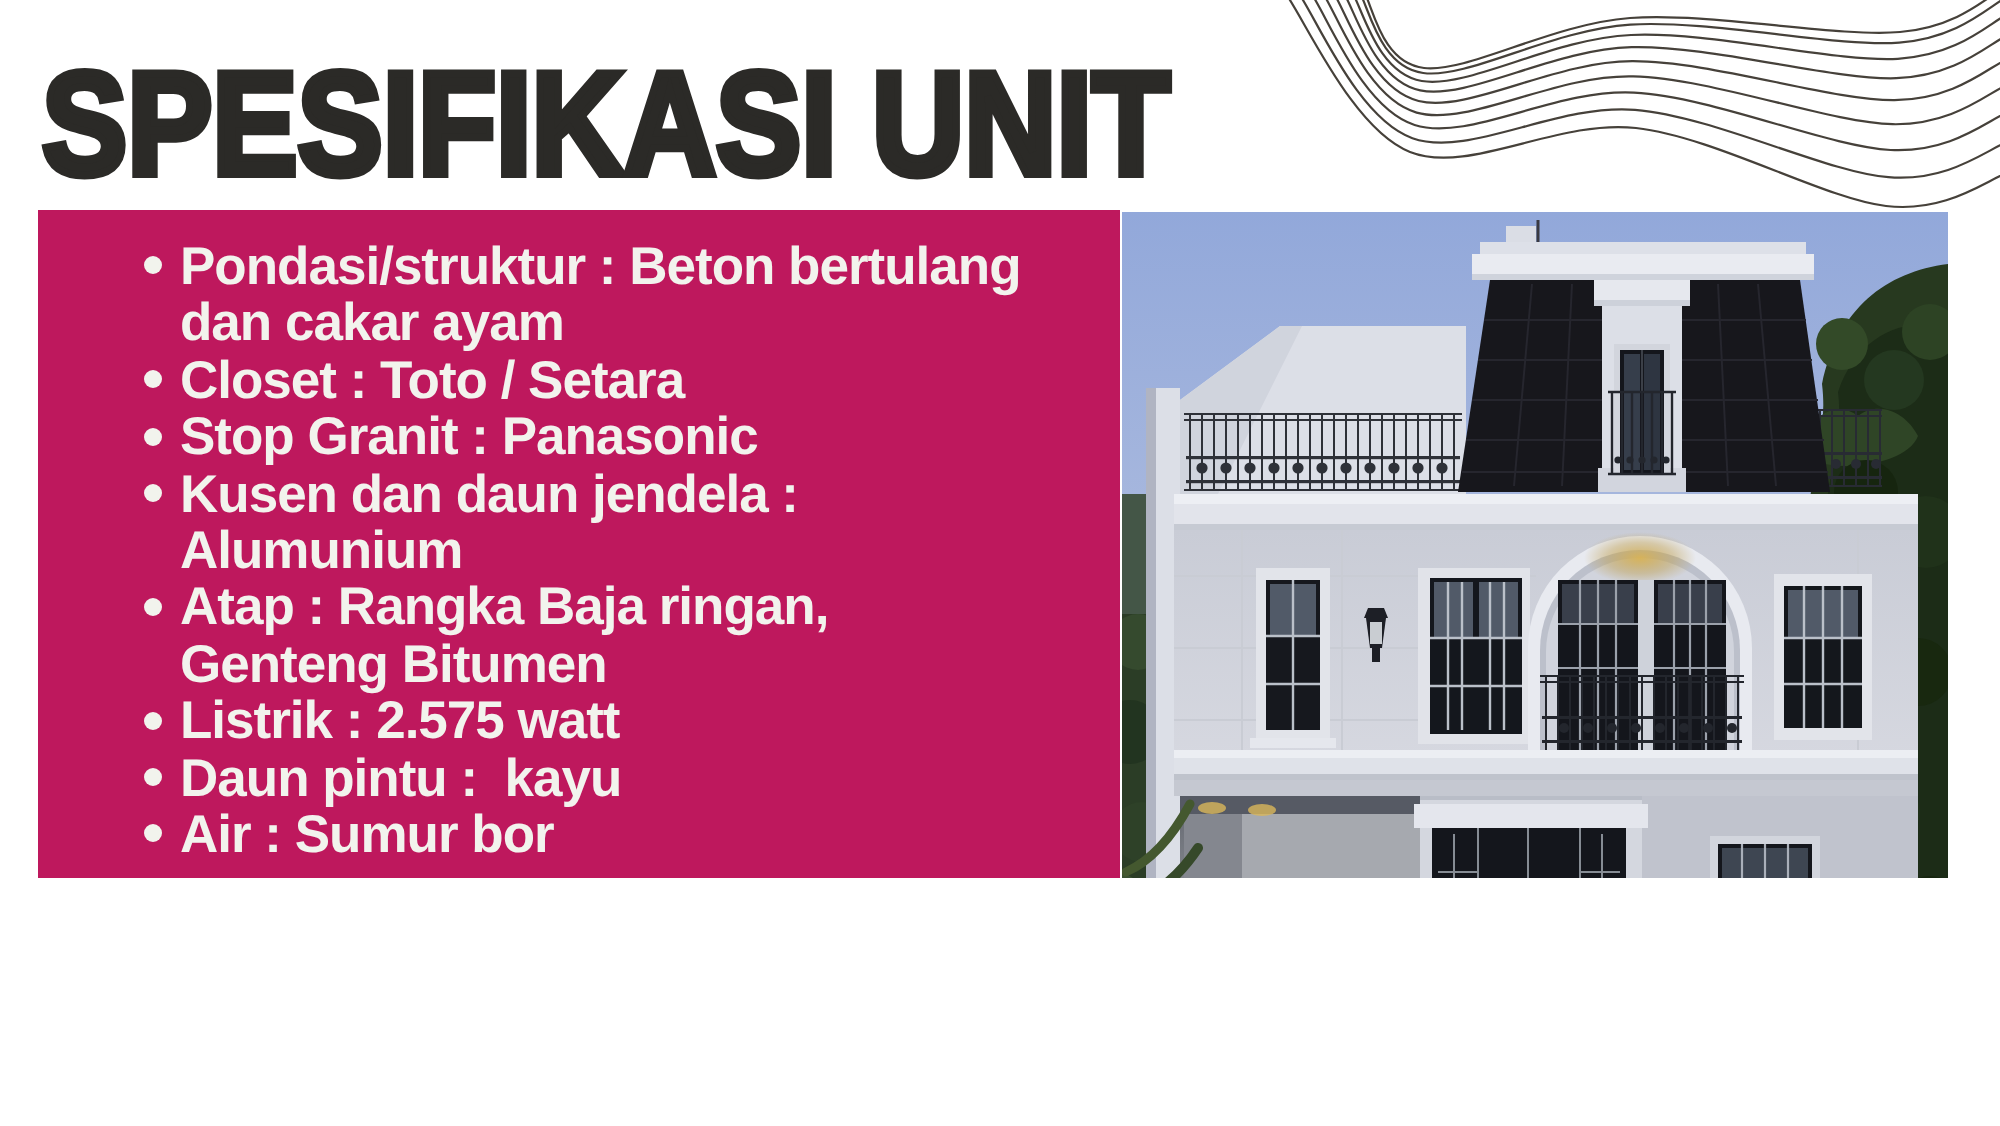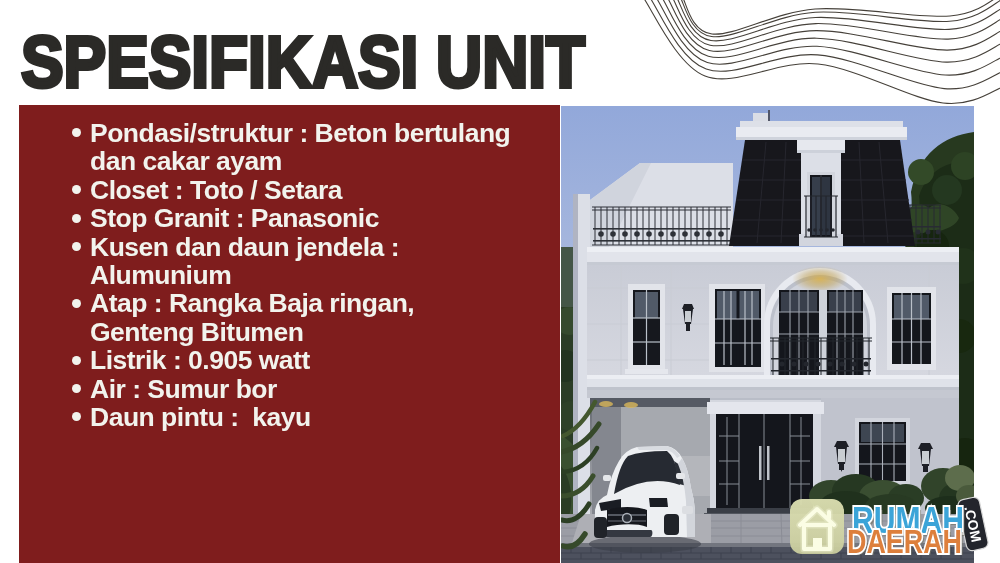--- a/index.html
+++ b/index.html
@@ -1,19 +1,19 @@
 <!DOCTYPE html>
 <html><head>
 <meta charset="utf-8">
 <style>
 html,body{margin:0;padding:0;background:#fff}
-#page{position:relative;width:1000px;height:563px;background:#ffffff;overflow:hidden;font-family:"Liberation Sans",sans-serif}
+#page{position:relative;width:1000px;height:439px;background:#ffffff;overflow:hidden;font-family:"Liberation Sans",sans-serif}
 #title{position:absolute;left:0;top:0}
 #waves{position:absolute;left:600px;top:0}
-#greenbox{position:absolute;left:19px;top:105px;width:541px;height:458px;background:#7f1d1d}
+#greenbox{position:absolute;left:19px;top:105px;width:541px;height:458px;background:#be185d}
 #speclist{position:absolute;left:0;top:13.9px;width:541px;list-style:none;margin:0;padding:0;
   color:#f2f3ed;font-weight:bold;font-size:26.5px;line-height:28.4px;letter-spacing:-0.5px}
 #speclist li{position:relative;margin:0;padding:0 0 0 71px}
 #speclist li:before{content:"";position:absolute;left:53px;top:9.4px;width:9px;height:9px;border-radius:50%;background:#f2f3ed}
 #photo{position:absolute;left:561px;top:106px;width:413px;height:457px}
 #logo{position:absolute;left:770px;top:480px;width:230px;height:83px}
 </style>
 </head>
 <body>
 <div id="page">
@@ -36,23 +36,23 @@
   </g>
 </svg>
 
 <div id="greenbox">
 <ul id="speclist">
 <li>Pondasi/struktur : Beton bertulang<br>dan cakar ayam</li>
 <li>Closet : Toto / Setara</li>
 <li>Stop Granit : Panasonic</li>
 <li>Kusen dan daun jendela :<br>Alumunium</li>
 <li>Atap : Rangka Baja ringan,<br>Genteng Bitumen</li>
-<li>Listrik : 0.905 watt</li>
+<li>Listrik : 2.575 watt</li>
+<li>Daun pintu :&nbsp; kayu</li>
 <li>Air : Sumur bor</li>
-<li>Daun pintu :&nbsp; kayu</li>
 </ul>
 </div>
 
 <div id="photo">
 <svg width="413" height="457" viewBox="0 0 413 457">
   <defs>
     <linearGradient id="sky" x1="0" y1="0" x2="0" y2="1">
       <stop offset="0" stop-color="#92a8da"></stop>
       <stop offset="0.55" stop-color="#b4c1e0"></stop>
       <stop offset="1" stop-color="#ccd2e2"></stop>

